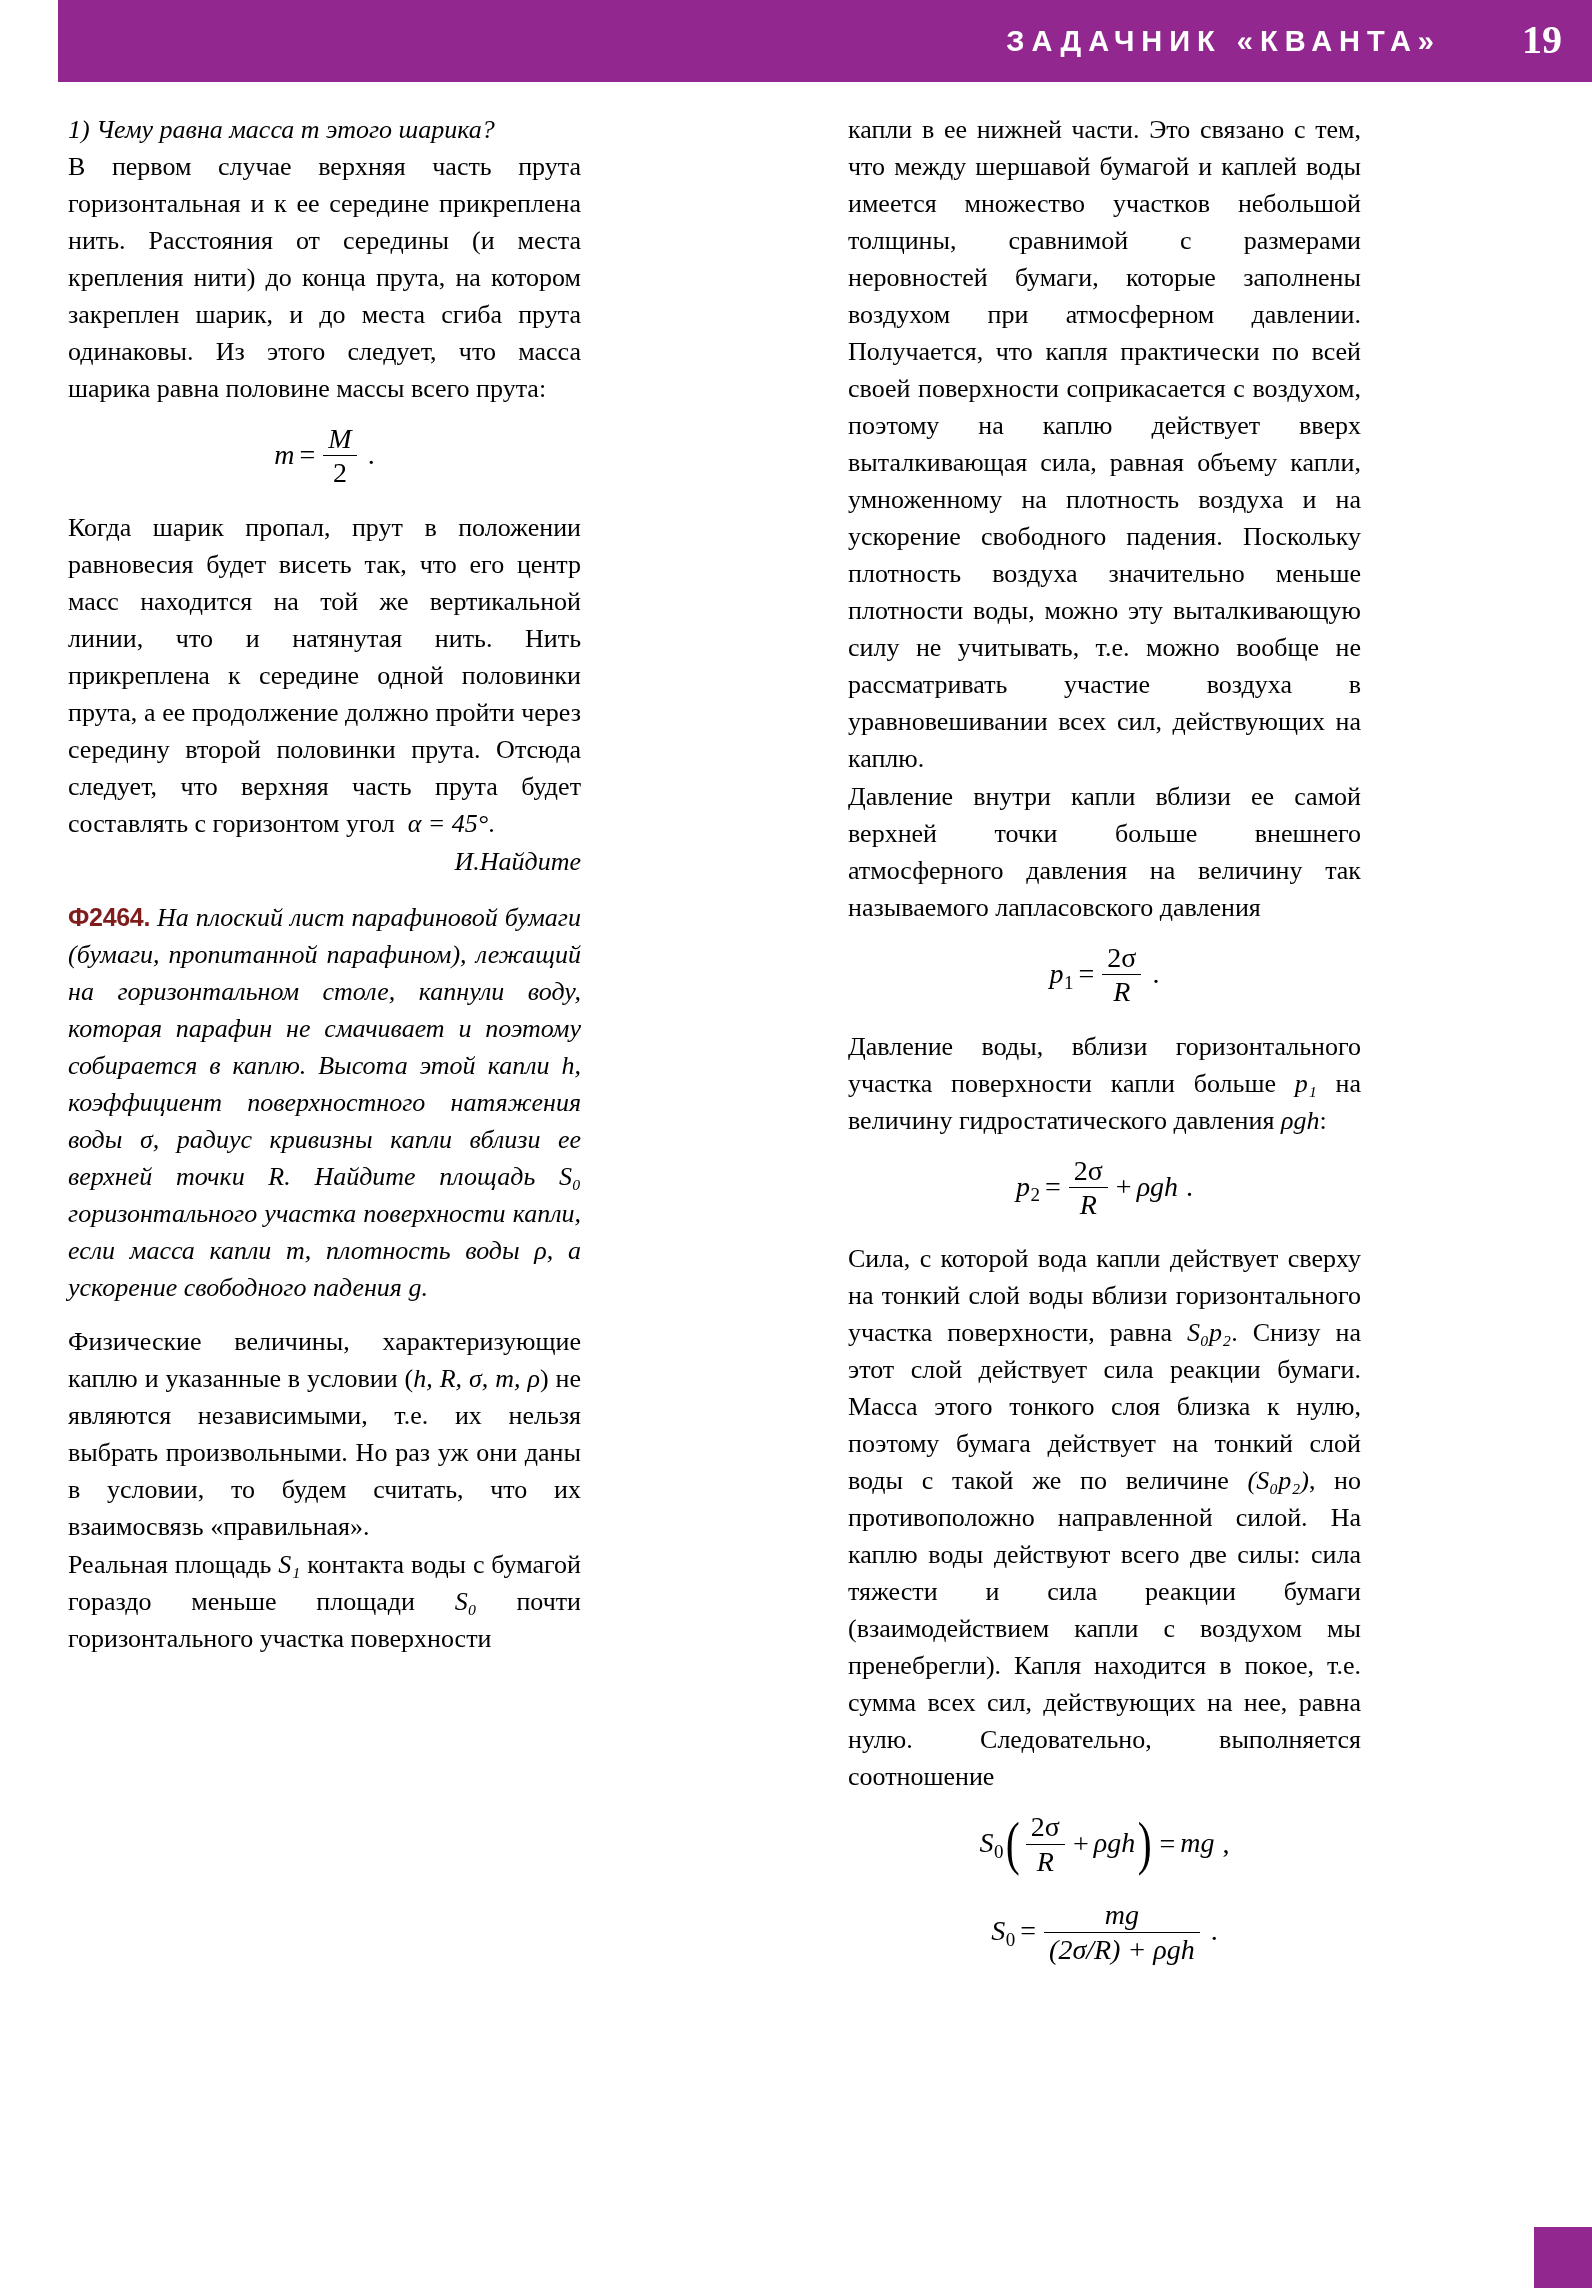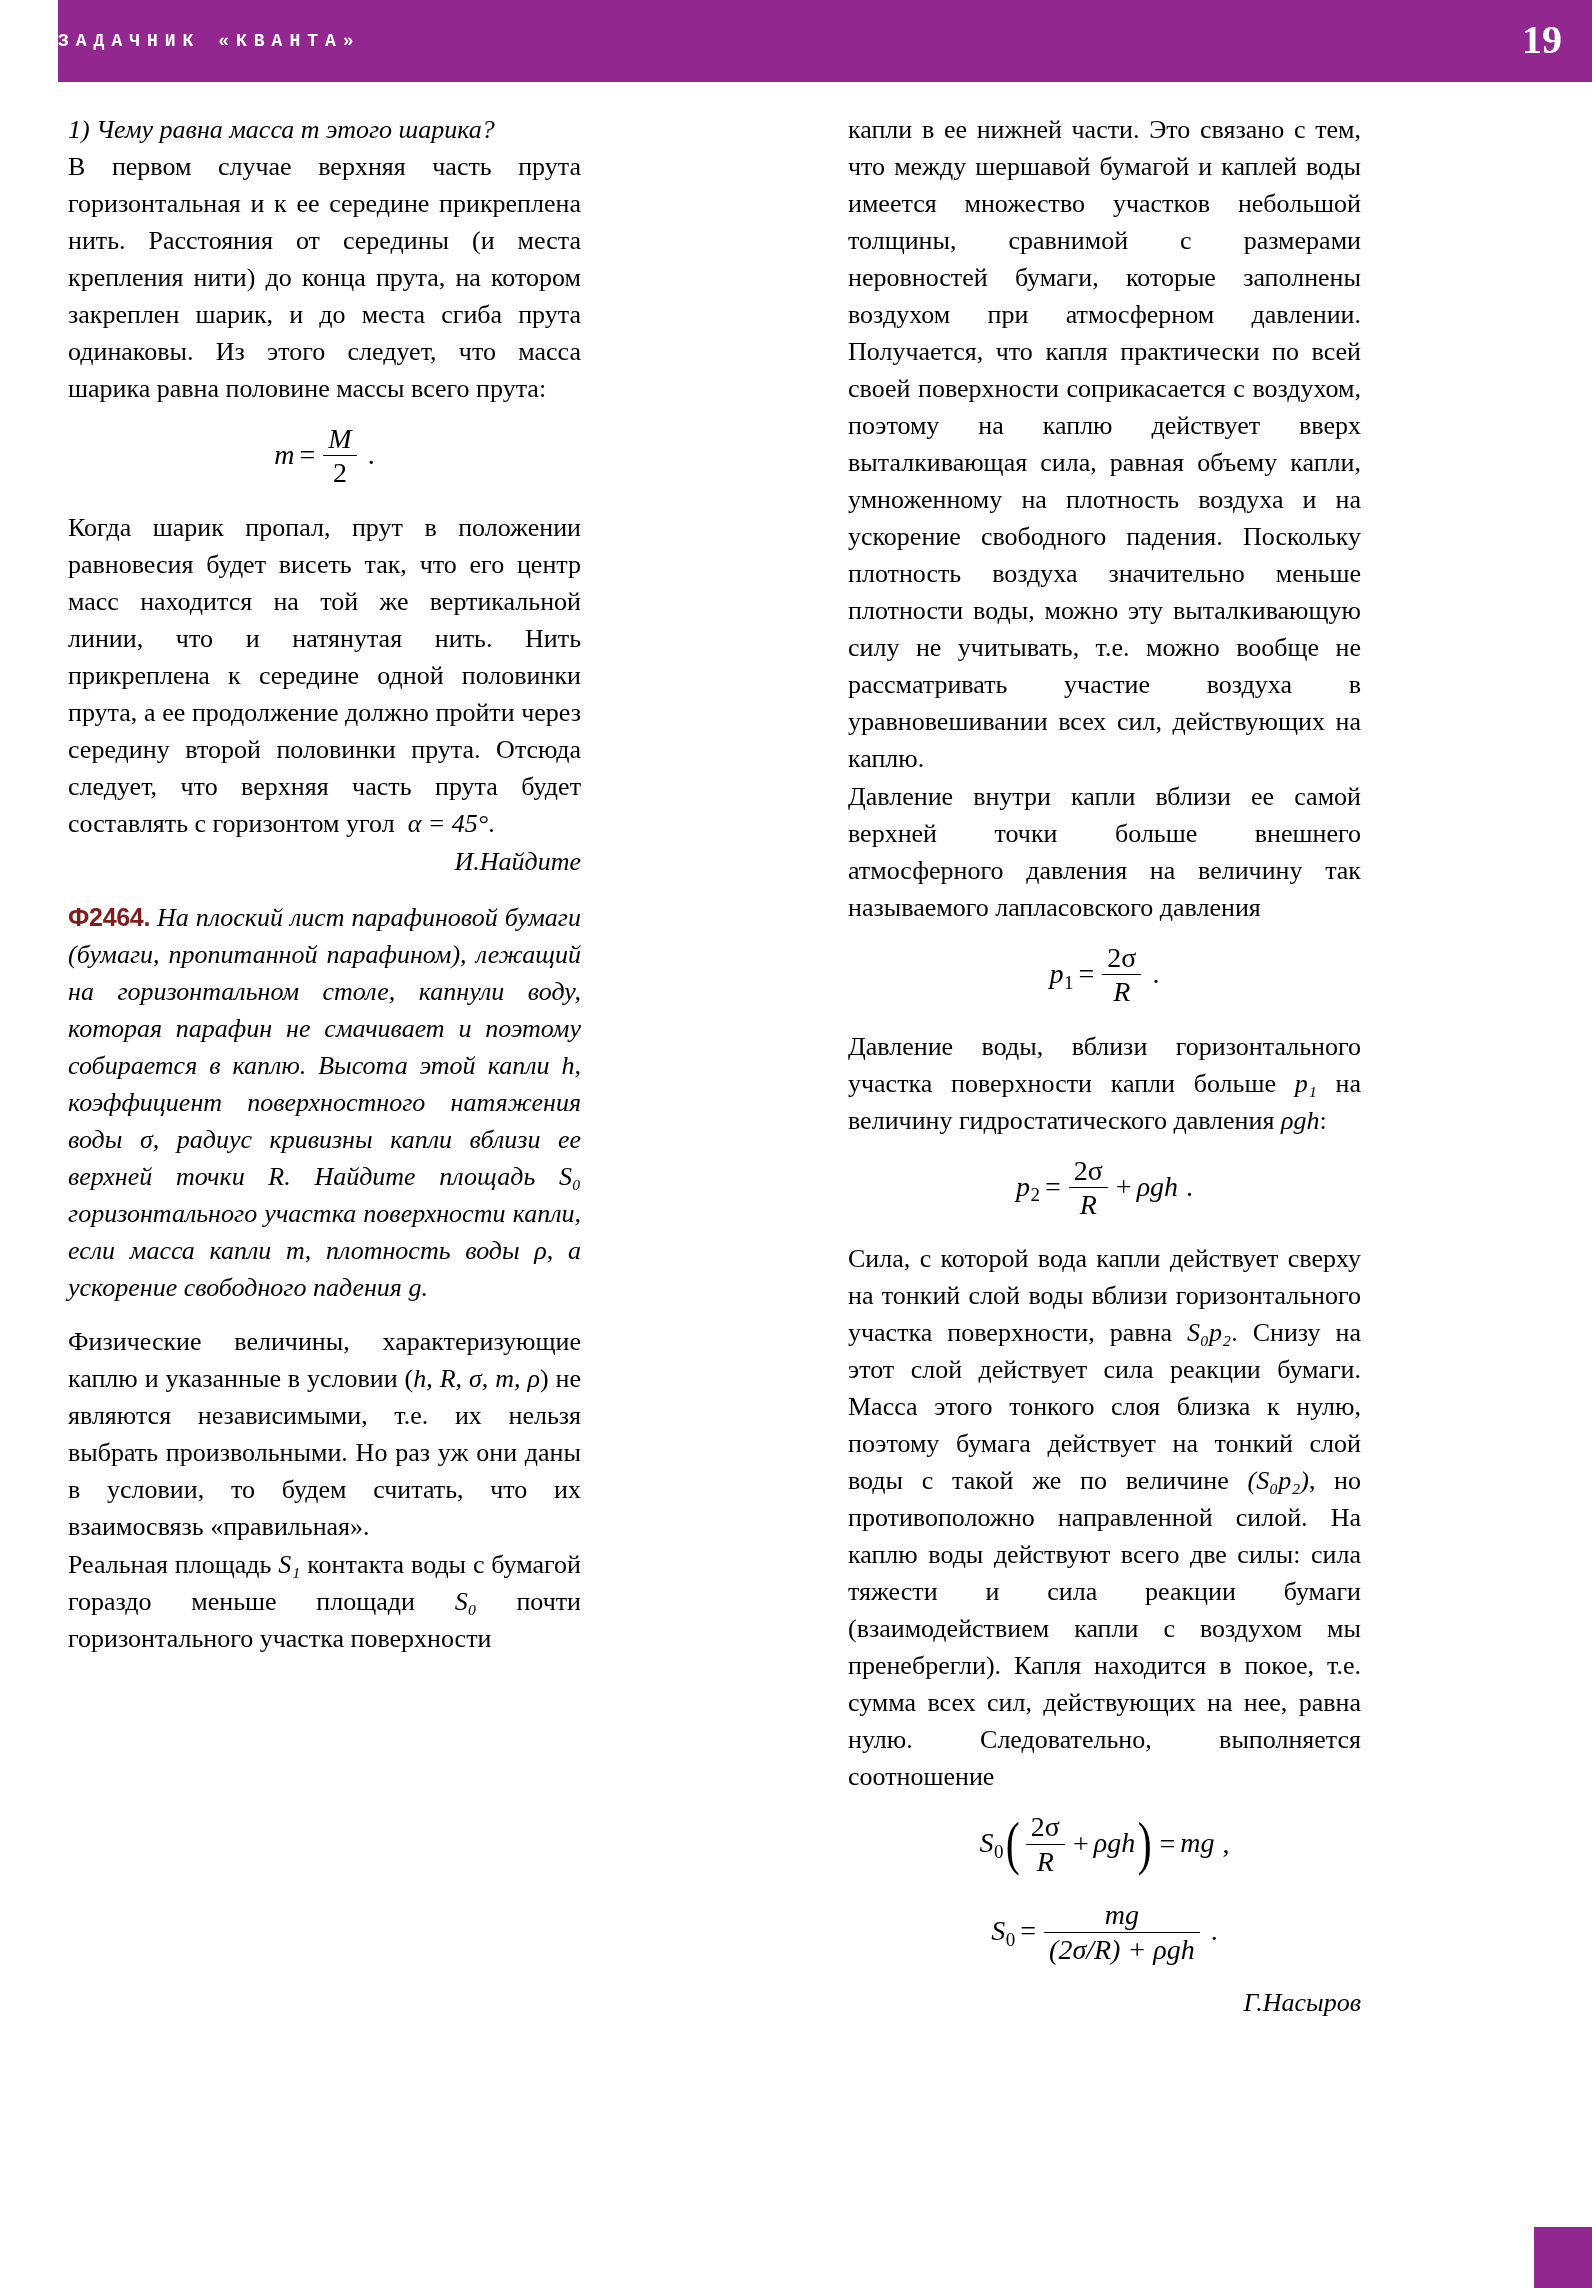--- a/index.html
+++ b/index.html
@@ -25,24 +25,24 @@
     height: 82px;
     background: #922790;
   }
   #header-title {
     position: absolute;
     left: 0;
     top: 0;
     width: 1383px;
     height: 82px;
     line-height: 82px;
-    text-align: left;
+    text-align: right;
     color: #ffffff;
-    font-family: Liberation Mono, monospace;
-    font-size: 18px;
+    font-family: Liberation Sans, sans-serif;
+    font-size: 29px;
     font-weight: bold;
     letter-spacing: 7px;
     white-space: nowrap;
   }
   #page-number {
     position: absolute;
     right: 30px;
     top: 0;
     height: 82px;
     line-height: 80px;
@@ -215,19 +215,18 @@
 
     <div class="math-block">
       <span class="mi">S</span><sub class="sb">0</sub><span class="paren-big">(</span><span class="frac"><span class="num mn">2σ</span><span class="den mi">R</span></span><span class="mo">+</span><span class="mi">ρgh</span><span class="paren-big">)</span><span class="mo">=</span><span class="mi">mg</span><span class="period">,</span>
     </div>
 
 
     <div class="math-block" style="margin-top:22px">
       <span class="mi">S</span><sub class="sb">0</sub><span class="mo">=</span><span class="frac"><span class="num mi">mg</span><span class="den mi">(2σ/R) + ρgh</span></span><span class="period">.</span>
     </div>
 
-    <p class="signature">Г.Насыров</p>
 
   </div>
 </div>
 
 <div id="corner-mark"></div>
 
 
 </body></html>

